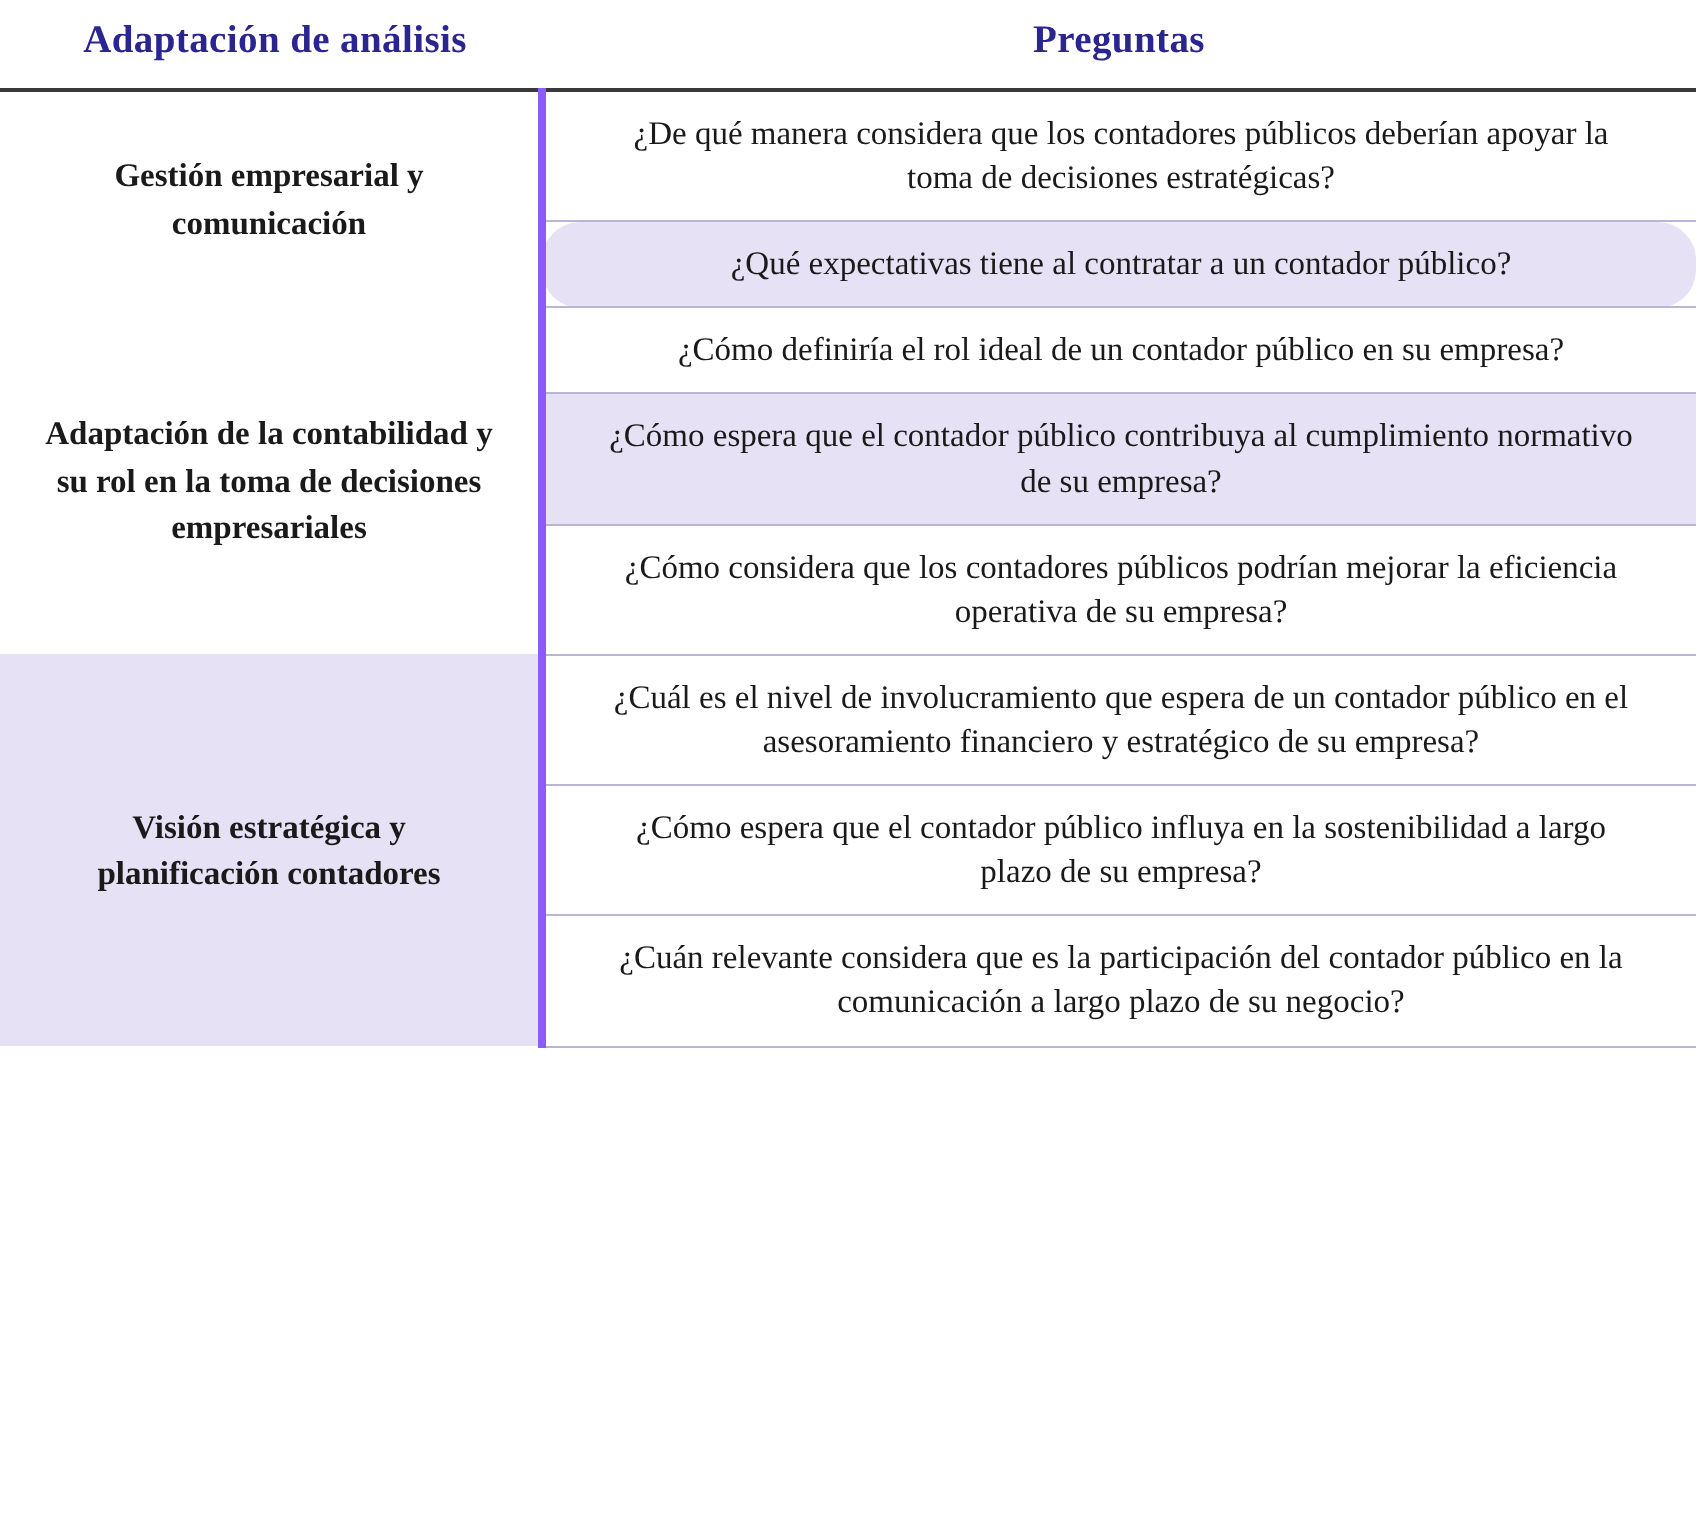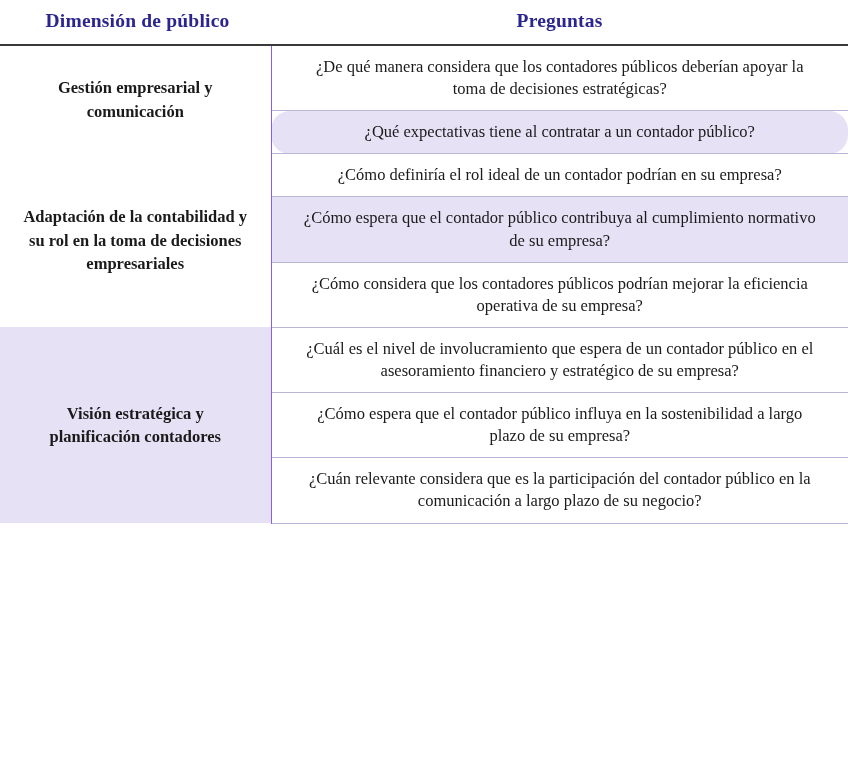--- a/index.html
+++ b/index.html
@@ -46,21 +46,21 @@
     font-size: 16.5px;
     line-height: 1.34;
     padding: 10px 26px;
     box-sizing: border-box;
   }
   td.dim-cell {
     text-align: center;
     font-weight: bold;
     font-size: 16.5px;
     line-height: 1.42;
-    border-right: 1px solid #8b5cf6;
+    border-right: 4px solid #8b5cf6;
     padding: 8px 22px;
   }
   td.q-cell {
     text-align: center;
   }
   .shaded {
     background: #e6e1f5;
   }
   .plain {
     background: #ffffff;
@@ -80,37 +80,37 @@
 <body>
 
 <div class="table-wrap">
   <table class="analysis-table">
     <colgroup>
       <col class="col-dim">
       <col class="col-q">
     </colgroup>
     <thead>
       <tr>
-        <th class="th-dim">Dimensión de público</th>
+        <th class="th-dim">Adaptación de análisis</th>
         <th class="th-q">Preguntas</th>
       </tr>
     </thead>
     <tbody>
 
       <tr class="q-row">
         <td class="dim-cell plain" rowspan="2">Gestión empresarial y comunicación</td>
         <td class="q-cell plain">¿De qué manera considera que los contadores públicos deberían apoyar la toma de decisiones estratégicas?</td>
       </tr>
       <tr class="q-row group-end">
         <td class="q-cell shaded">¿Qué expectativas tiene al contratar a un contador público?</td>
       </tr>
 
       <tr class="q-row">
         <td class="dim-cell plain" rowspan="3">Adaptación de la contabilidad y su rol en la toma de decisiones empresariales</td>
-        <td class="q-cell plain">¿Cómo definiría el rol ideal de un contador podrían en su empresa?</td>
+        <td class="q-cell plain">¿Cómo definiría el rol ideal de un contador público en su empresa?</td>
       </tr>
       <tr class="q-row">
         <td class="q-cell shaded">¿Cómo espera que el contador público contribuya al cumplimiento normativo de su empresa?</td>
       </tr>
       <tr class="q-row group-end">
         <td class="q-cell plain">¿Cómo considera que los contadores públicos podrían mejorar la eficiencia operativa de su empresa?</td>
       </tr>
 
       <tr class="q-row">
         <td class="dim-cell shaded" rowspan="3">Visión estratégica y planificación contadores</td>

